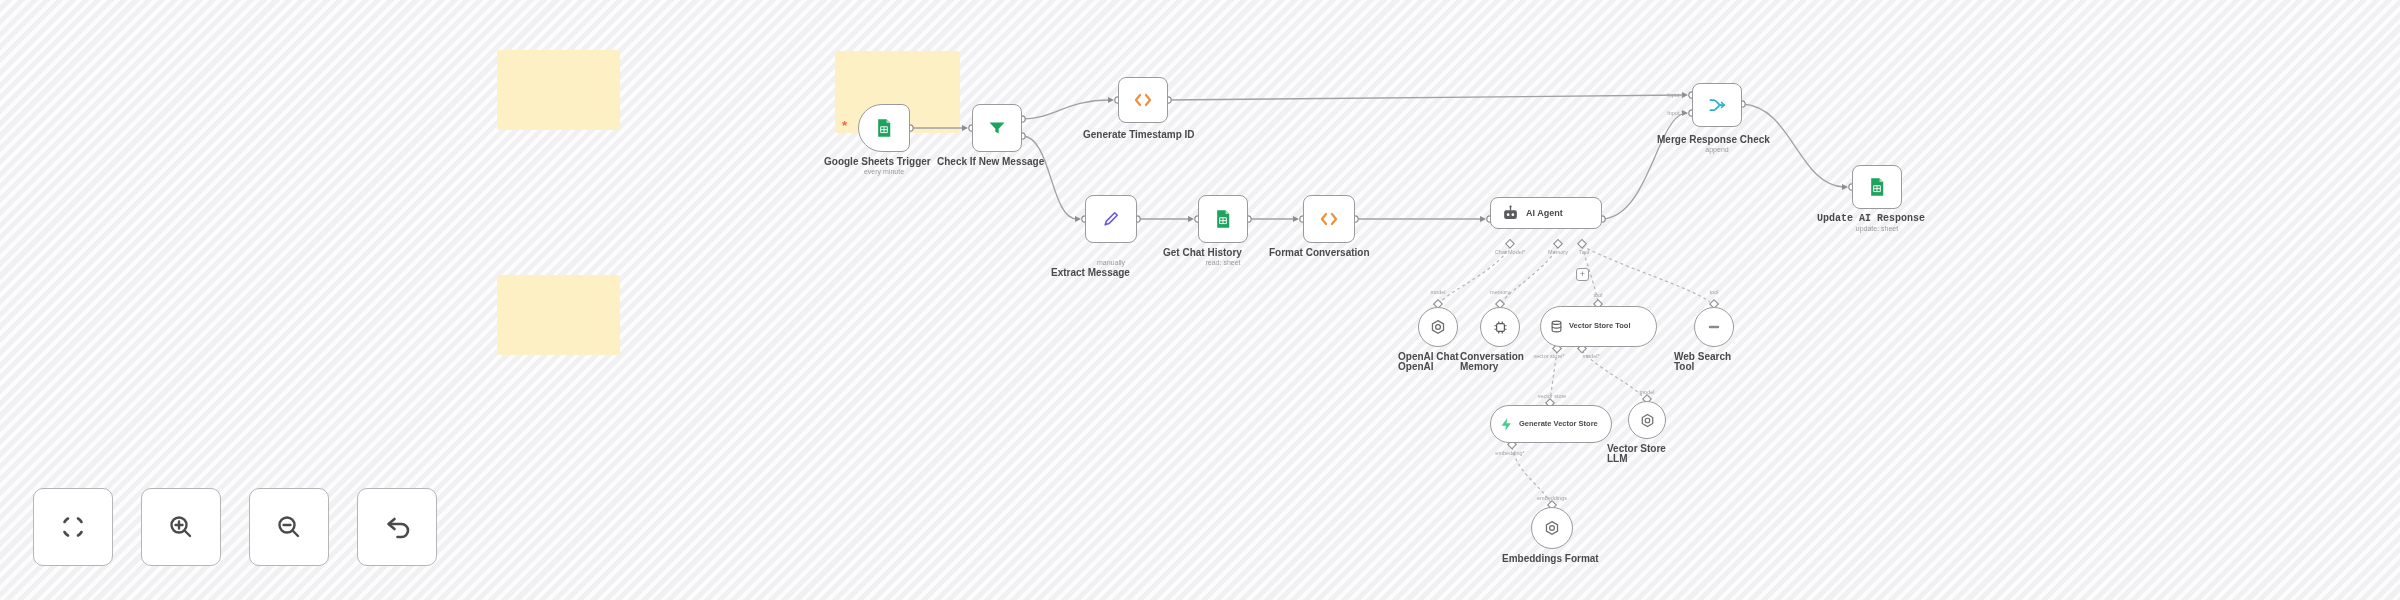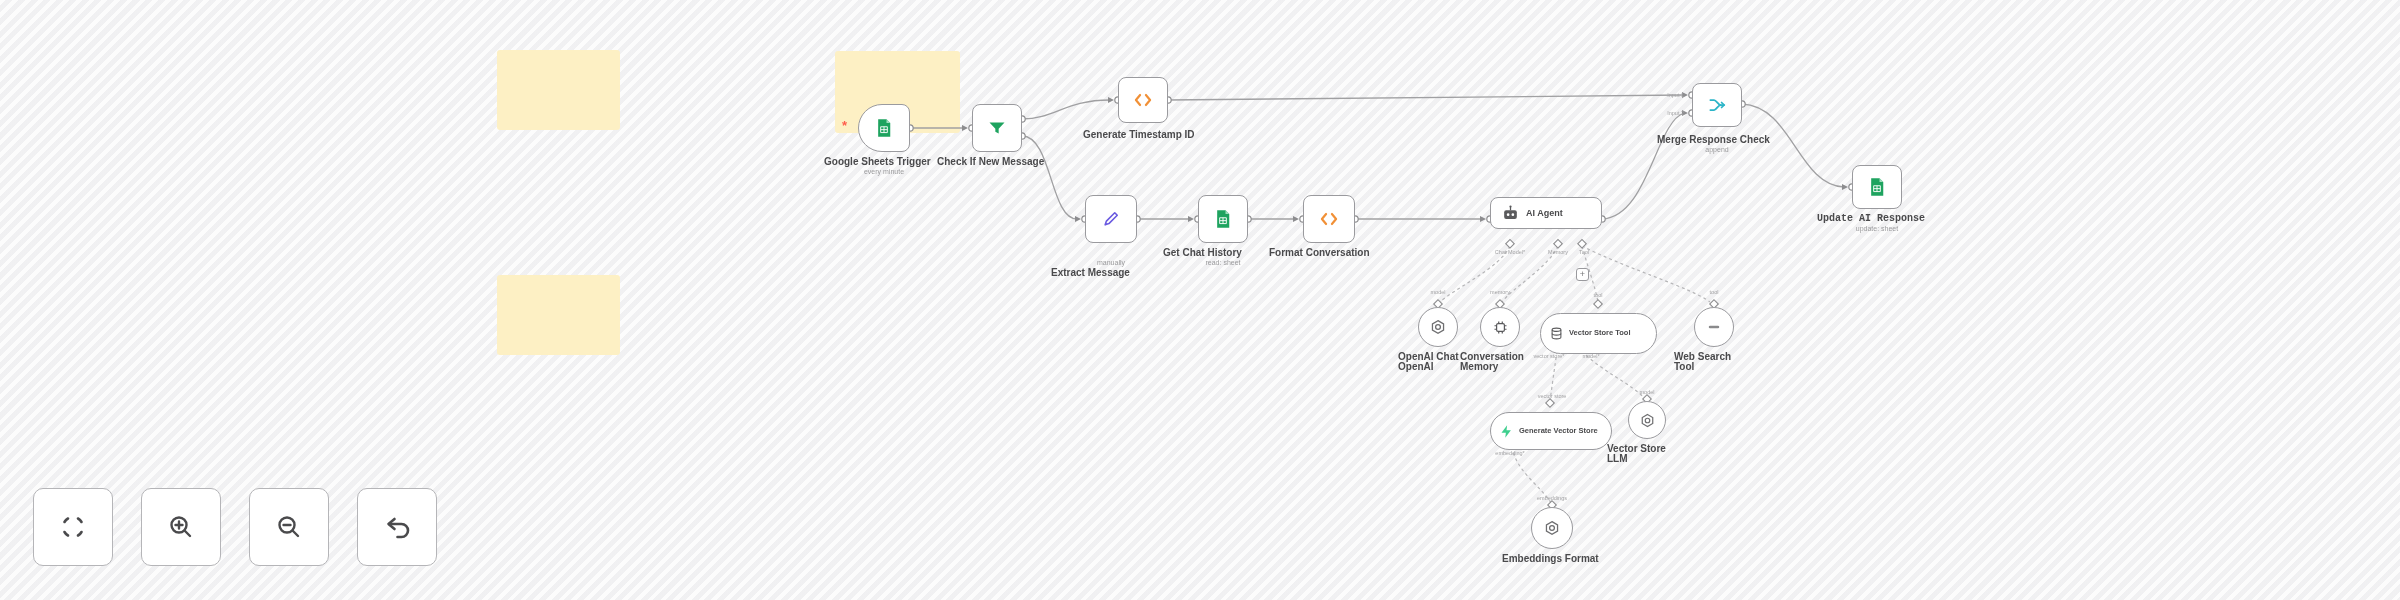--- a/index.html
+++ b/index.html
@@ -29,21 +29,21 @@
     white-space:nowrap;text-align:center;
   }
   .tiny.right{transform:none;text-align:right;}
   .circle-node{
     position:absolute;background:#fff;border:1.4px solid #9a9a9e;border-radius:50%;
     display:flex;align-items:center;justify-content:center;box-sizing:border-box;
   }
   .pill-node{
     position:absolute;background:#fff;border:1.4px solid #9a9a9e;border-radius:999px;
     display:flex;align-items:center;justify-content:flex-start;box-sizing:border-box;
-    padding:0 8px;gap:5px;margin-top:7px;
+    padding:0 8px;gap:5px;
   }
   .pill-label{font-size:7.5px;font-weight:700;color:#4a4a4c;line-height:8.5px;}
   .agent-label{font-size:9px;font-weight:700;color:#4a4a4c;margin-left:6px;}
   .asterisk{position:absolute;color:#ff5c4c;font-size:13px;font-weight:700;line-height:10px;}
   .plus-box{
     position:absolute;width:13px;height:13px;background:#fff;border:1.2px solid #9a9a9e;
     border-radius:3px;display:flex;align-items:center;justify-content:center;
     font-size:9px;color:#7a7a7c;line-height:1;box-sizing:border-box;
   }
   .ctl-btn{

